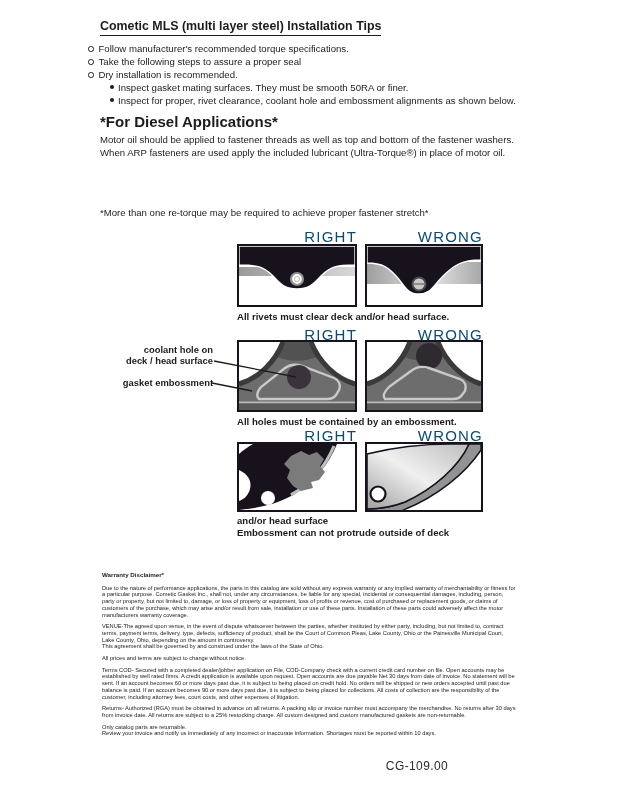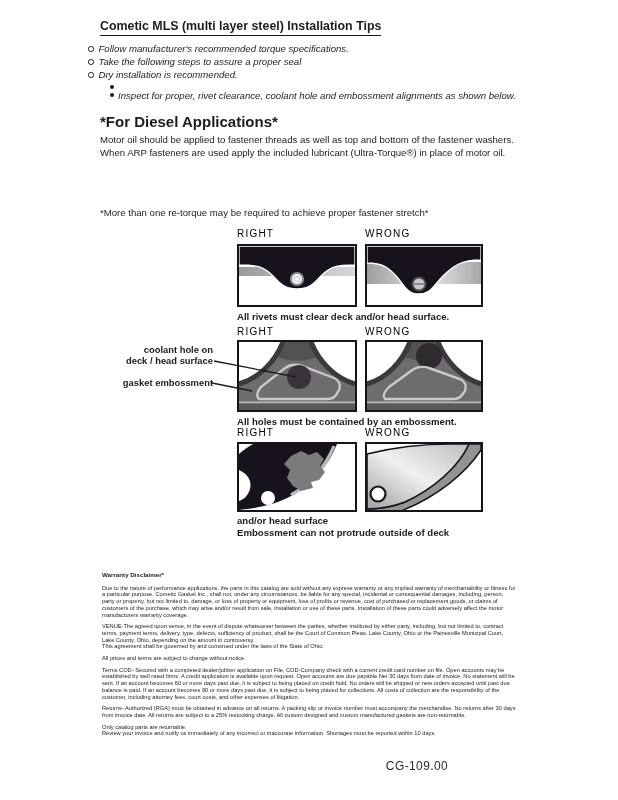--- a/index.html
+++ b/index.html
@@ -6,31 +6,31 @@
   .page{
     position:relative;width:618px;height:800px;background:#ffffff;
     font-family:"Liberation Sans","DejaVu Sans",sans-serif;color:#1c1c1c;
     overflow:hidden;
   }
   .abs{position:absolute;}
   .title{
     left:100px;top:19px;font-size:12.4px;font-weight:700;
     border-bottom:1.5px solid #1c1c1c;padding-bottom:2px;white-space:nowrap;
   }
-  .bullets{left:88px;top:42px;width:450px;font-size:9.6px;line-height:13px;font-style:italic;}
+  .bullets{left:88px;top:42px;width:450px;font-size:9.6px;line-height:13px;}
   .b-row{display:flex;align-items:flex-start;}
   .b-row.sub{padding-left:22px;}
   .m1{flex:0 0 auto;width:3.5px;height:3.5px;border:1px solid #1c1c1c;border-radius:50%;margin:4px 5px 0 0;}
   .m2{flex:0 0 auto;width:4px;height:4px;background:#1c1c1c;border-radius:50%;margin:4px 4px 0 0;}
   .diesel-h{left:100px;top:113px;font-size:15px;font-weight:700;}
   .para{left:100px;width:438px;font-size:9.6px;line-height:13px;}
   .p1{top:133px;}
   .p2{top:166px;}
   .p3{top:206px;}
-  .dg-label{top:0;font-size:10px;letter-spacing:1.2px;text-align:left;color:#000000;}
+  .dg-label{top:0;font-size:15px;letter-spacing:1.2px;text-align:right;color:#0c4a6e;}
   .caption{font-size:9.6px;font-weight:700;line-height:11.5px;}
   .side-label{font-size:9.4px;font-weight:700;text-align:right;line-height:11px;}
   .panel{display:block;}
   .disclaimer{left:102px;top:572px;width:414px;font-size:5.7px;line-height:6.7px;}
   .disclaimer .dh{font-size:6.2px;font-weight:700;margin:0 0 6px 0;}
   .disclaimer p{margin:0 0 5px 0;}
   .disclaimer p.tight{margin:0;}
   .footer{left:357px;top:759px;width:120px;text-align:center;font-size:12px;letter-spacing:0.4px;color:#2a2a2a;}
 </style>
 </head>
@@ -48,20 +48,21 @@
     <div class="b-row">
       <span class="m1"></span>
       <span>Take the following steps to assure a proper seal</span>
     </div>
     <div class="b-row">
       <span class="m1"></span>
       <span>Dry installation is recommended.</span>
     </div>
     <div class="b-row sub">
       <span class="m2"></span>
+      <span>Inspect gasket mating surfaces.  They must be smooth 50RA or finer.</span>
     </div>
     <div class="b-row sub">
       <span class="m2"></span>
       <span>Inspect for proper, rivet clearance, coolant hole and embossment alignments as shown below.</span>
     </div>
   </div>
 
   <div class="abs diesel-h">*For Diesel Applications*</div>
   <div class="abs para p1">Motor oil should be applied to fastener threads as well as top and bottom of the fastener washers. When ARP fasteners are used apply the included lubricant (Ultra-Torque®) in place of motor oil.</div>
   <div class="abs para p3">*More than one re-torque may be required to achieve proper fastener stretch*</div>

